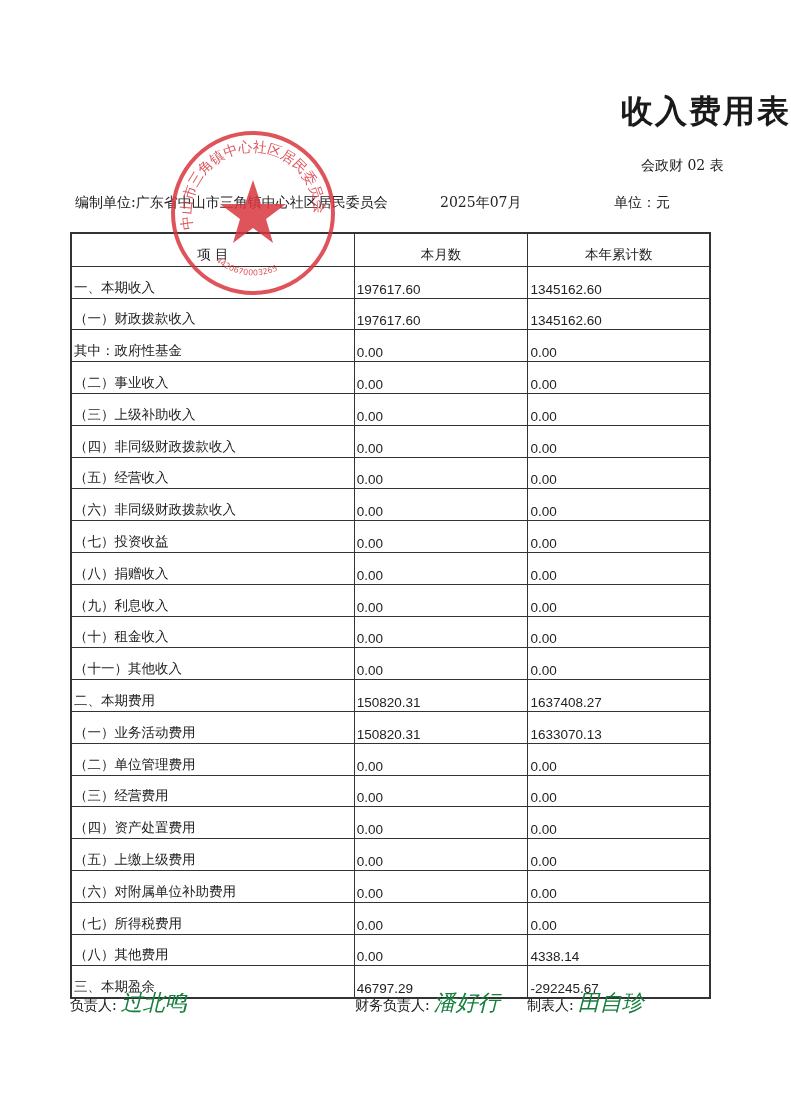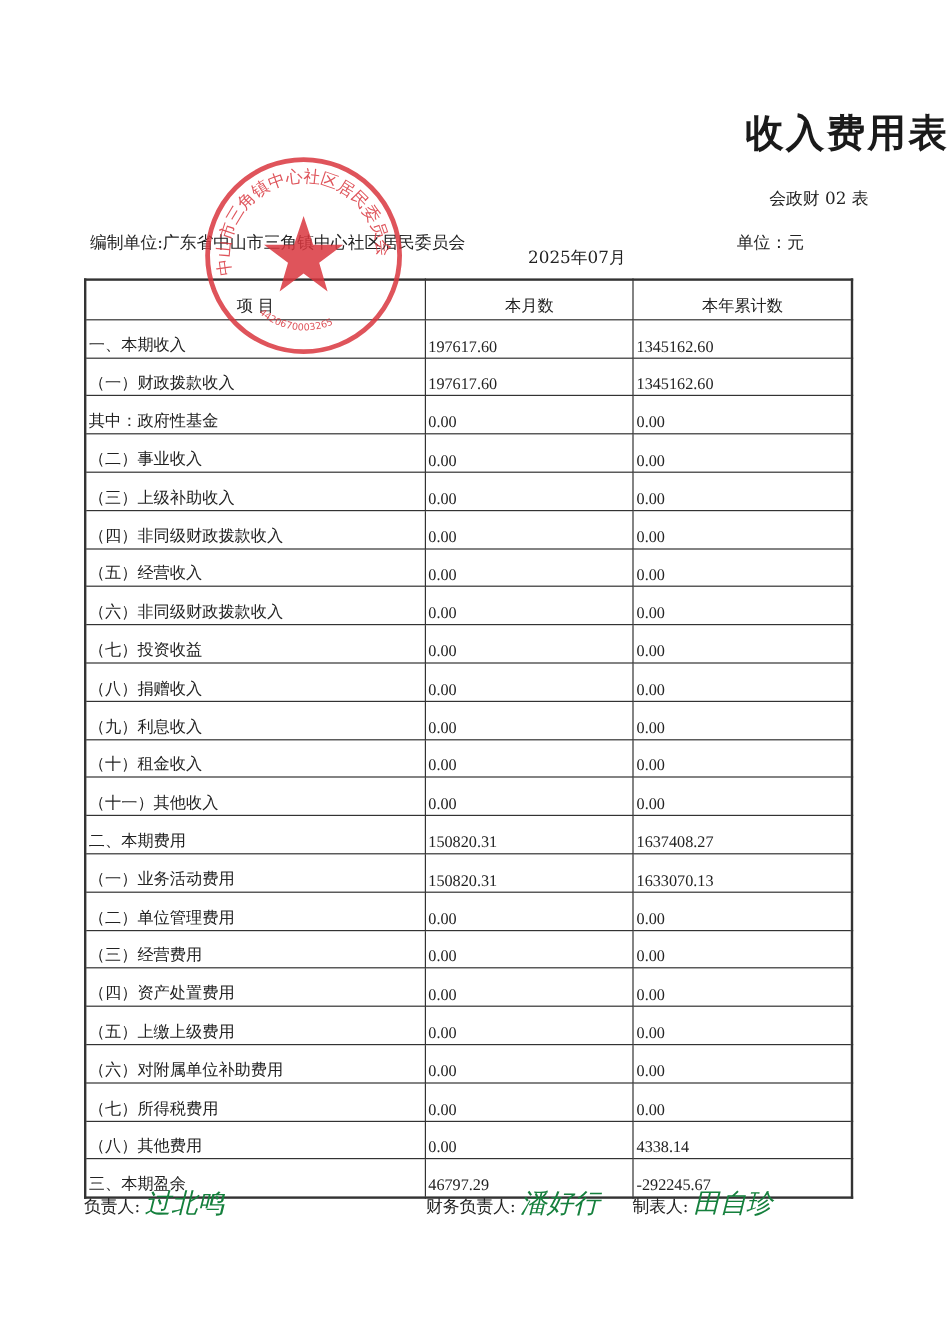--- a/index.html
+++ b/index.html
@@ -3,30 +3,30 @@
 <meta charset="utf-8">
 <style>
   html, body { margin: 0; padding: 0; background: #ffffff; }
   body { width: 791px; height: 1120px; position: relative; overflow: hidden;
          font-family: "DejaVu Serif", "Liberation Serif", serif; color: #222; }
   .title { position: absolute; top: 90px; left: 0; width: 791px; text-align: right;
            font-size: 32px; font-weight: bold; letter-spacing: 2px;
            font-family: "DejaVu Sans", "Liberation Sans", sans-serif; color: #1a1a1a; }
   .formno { position: absolute; top: 157px; left: 641px; font-size: 14px; }
   .meta-unit { position: absolute; top: 194px; left: 75px; font-size: 14px; }
-  .meta-date { position: absolute; top: 194px; left: 440px; font-size: 14px; margin-top: 12px; }
+  .meta-date { position: absolute; top: 194px; left: 440px; font-size: 14px; }
   .meta-currency { position: absolute; top: 194px; left: 590px; font-size: 14px; margin-left: 24px; }
   table.report { position: absolute; top: 232px; left: 70px; width: 641px;
                  border-collapse: collapse; border: 2px solid #333; }
   table.report th, table.report td { border: 1px solid #333; height: 29.8px; padding: 0 2px;
         font-size: 13.5px; font-weight: normal; vertical-align: bottom; }
   table.report th { text-align: center; vertical-align: bottom; padding-bottom: 2px; margin-left: 28px; }
   table.report td { padding-bottom: 1px; }
   td.c1 { width: 281px; } td.c2 { width: 170px; } td.c3 { width: 178px; }
-  td.num { font-family: Liberation Serif, serif; font-size: 13px; }
+  td.num { font-family: Liberation Sans, sans-serif; font-size: 13px; }
   .sig { position: absolute; top: 988px; font-size: 14px; }
   .sig-hand { font-family: "DejaVu Serif", serif; font-style: italic; font-size: 22px; color: #15803d; margin-left: 4px; }
   .seal { position: absolute; left: 168px; top: 128px; width: 170px; height: 170px; pointer-events: none; }
 </style>
 </head>
 <body>
 
 <div class="title">收入费用表</div>
 <div class="formno">会政财 02 表</div>
 <div class="meta-unit">编制单位:广东省中山市三角镇中心社区居民委员会</div>

